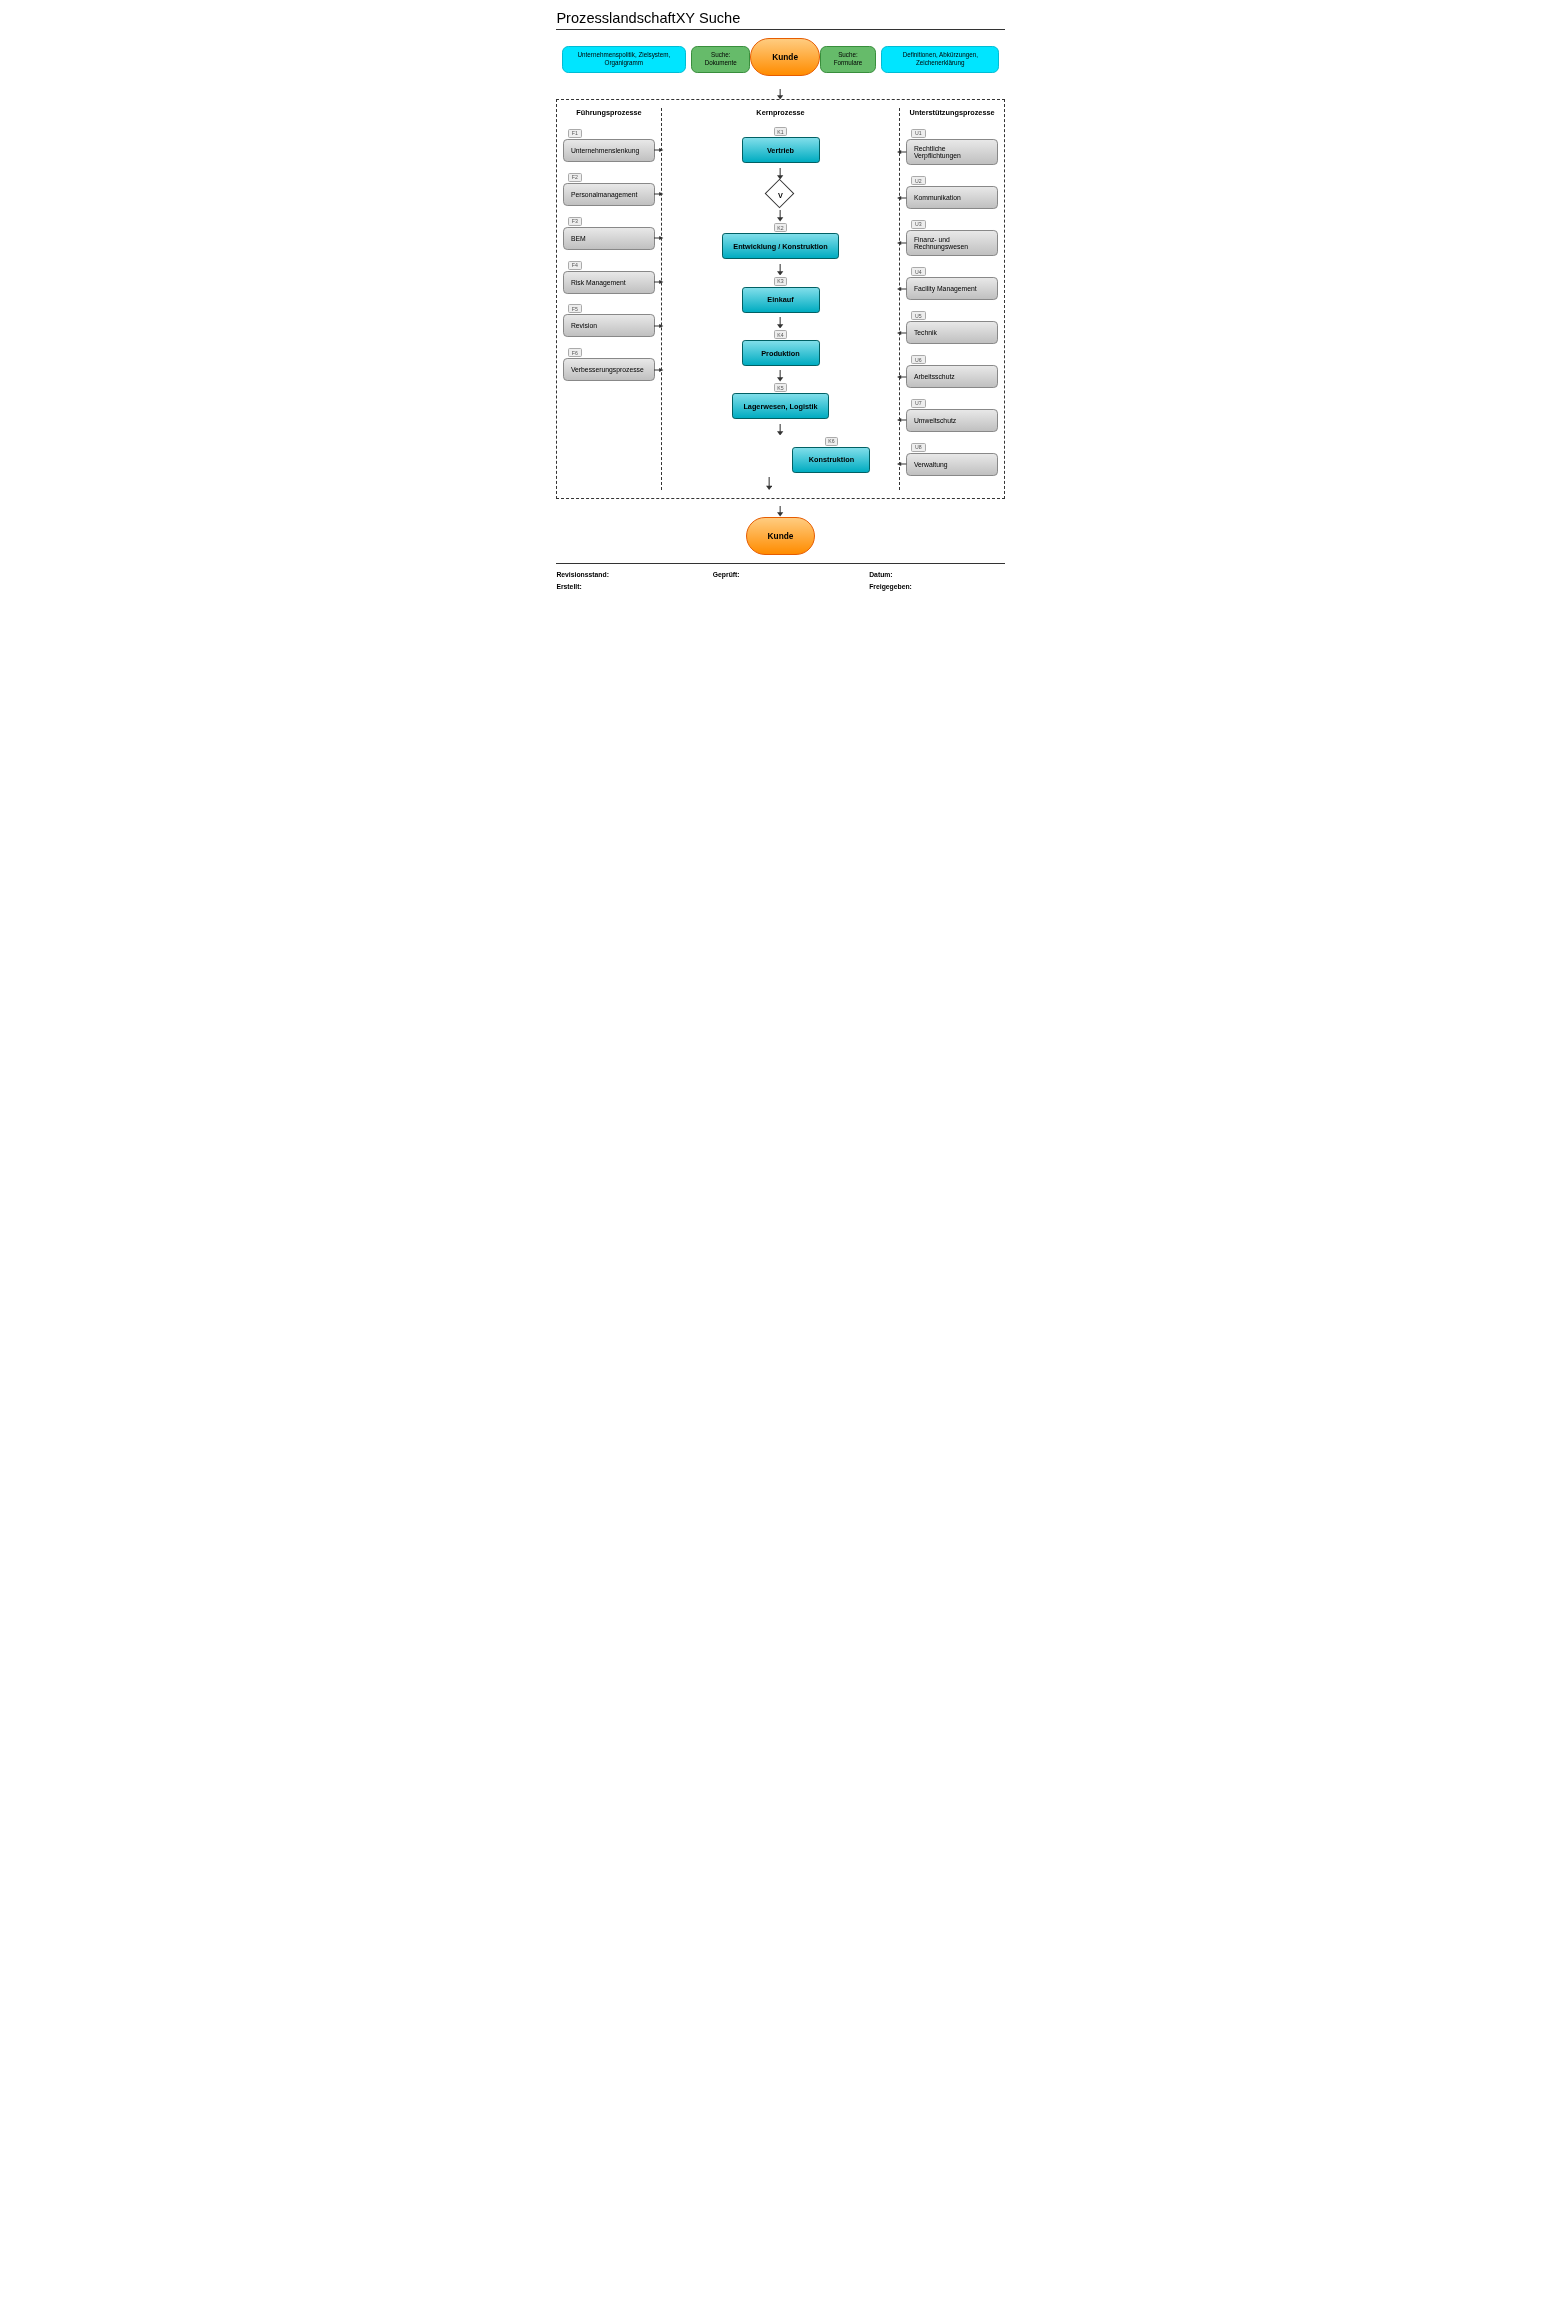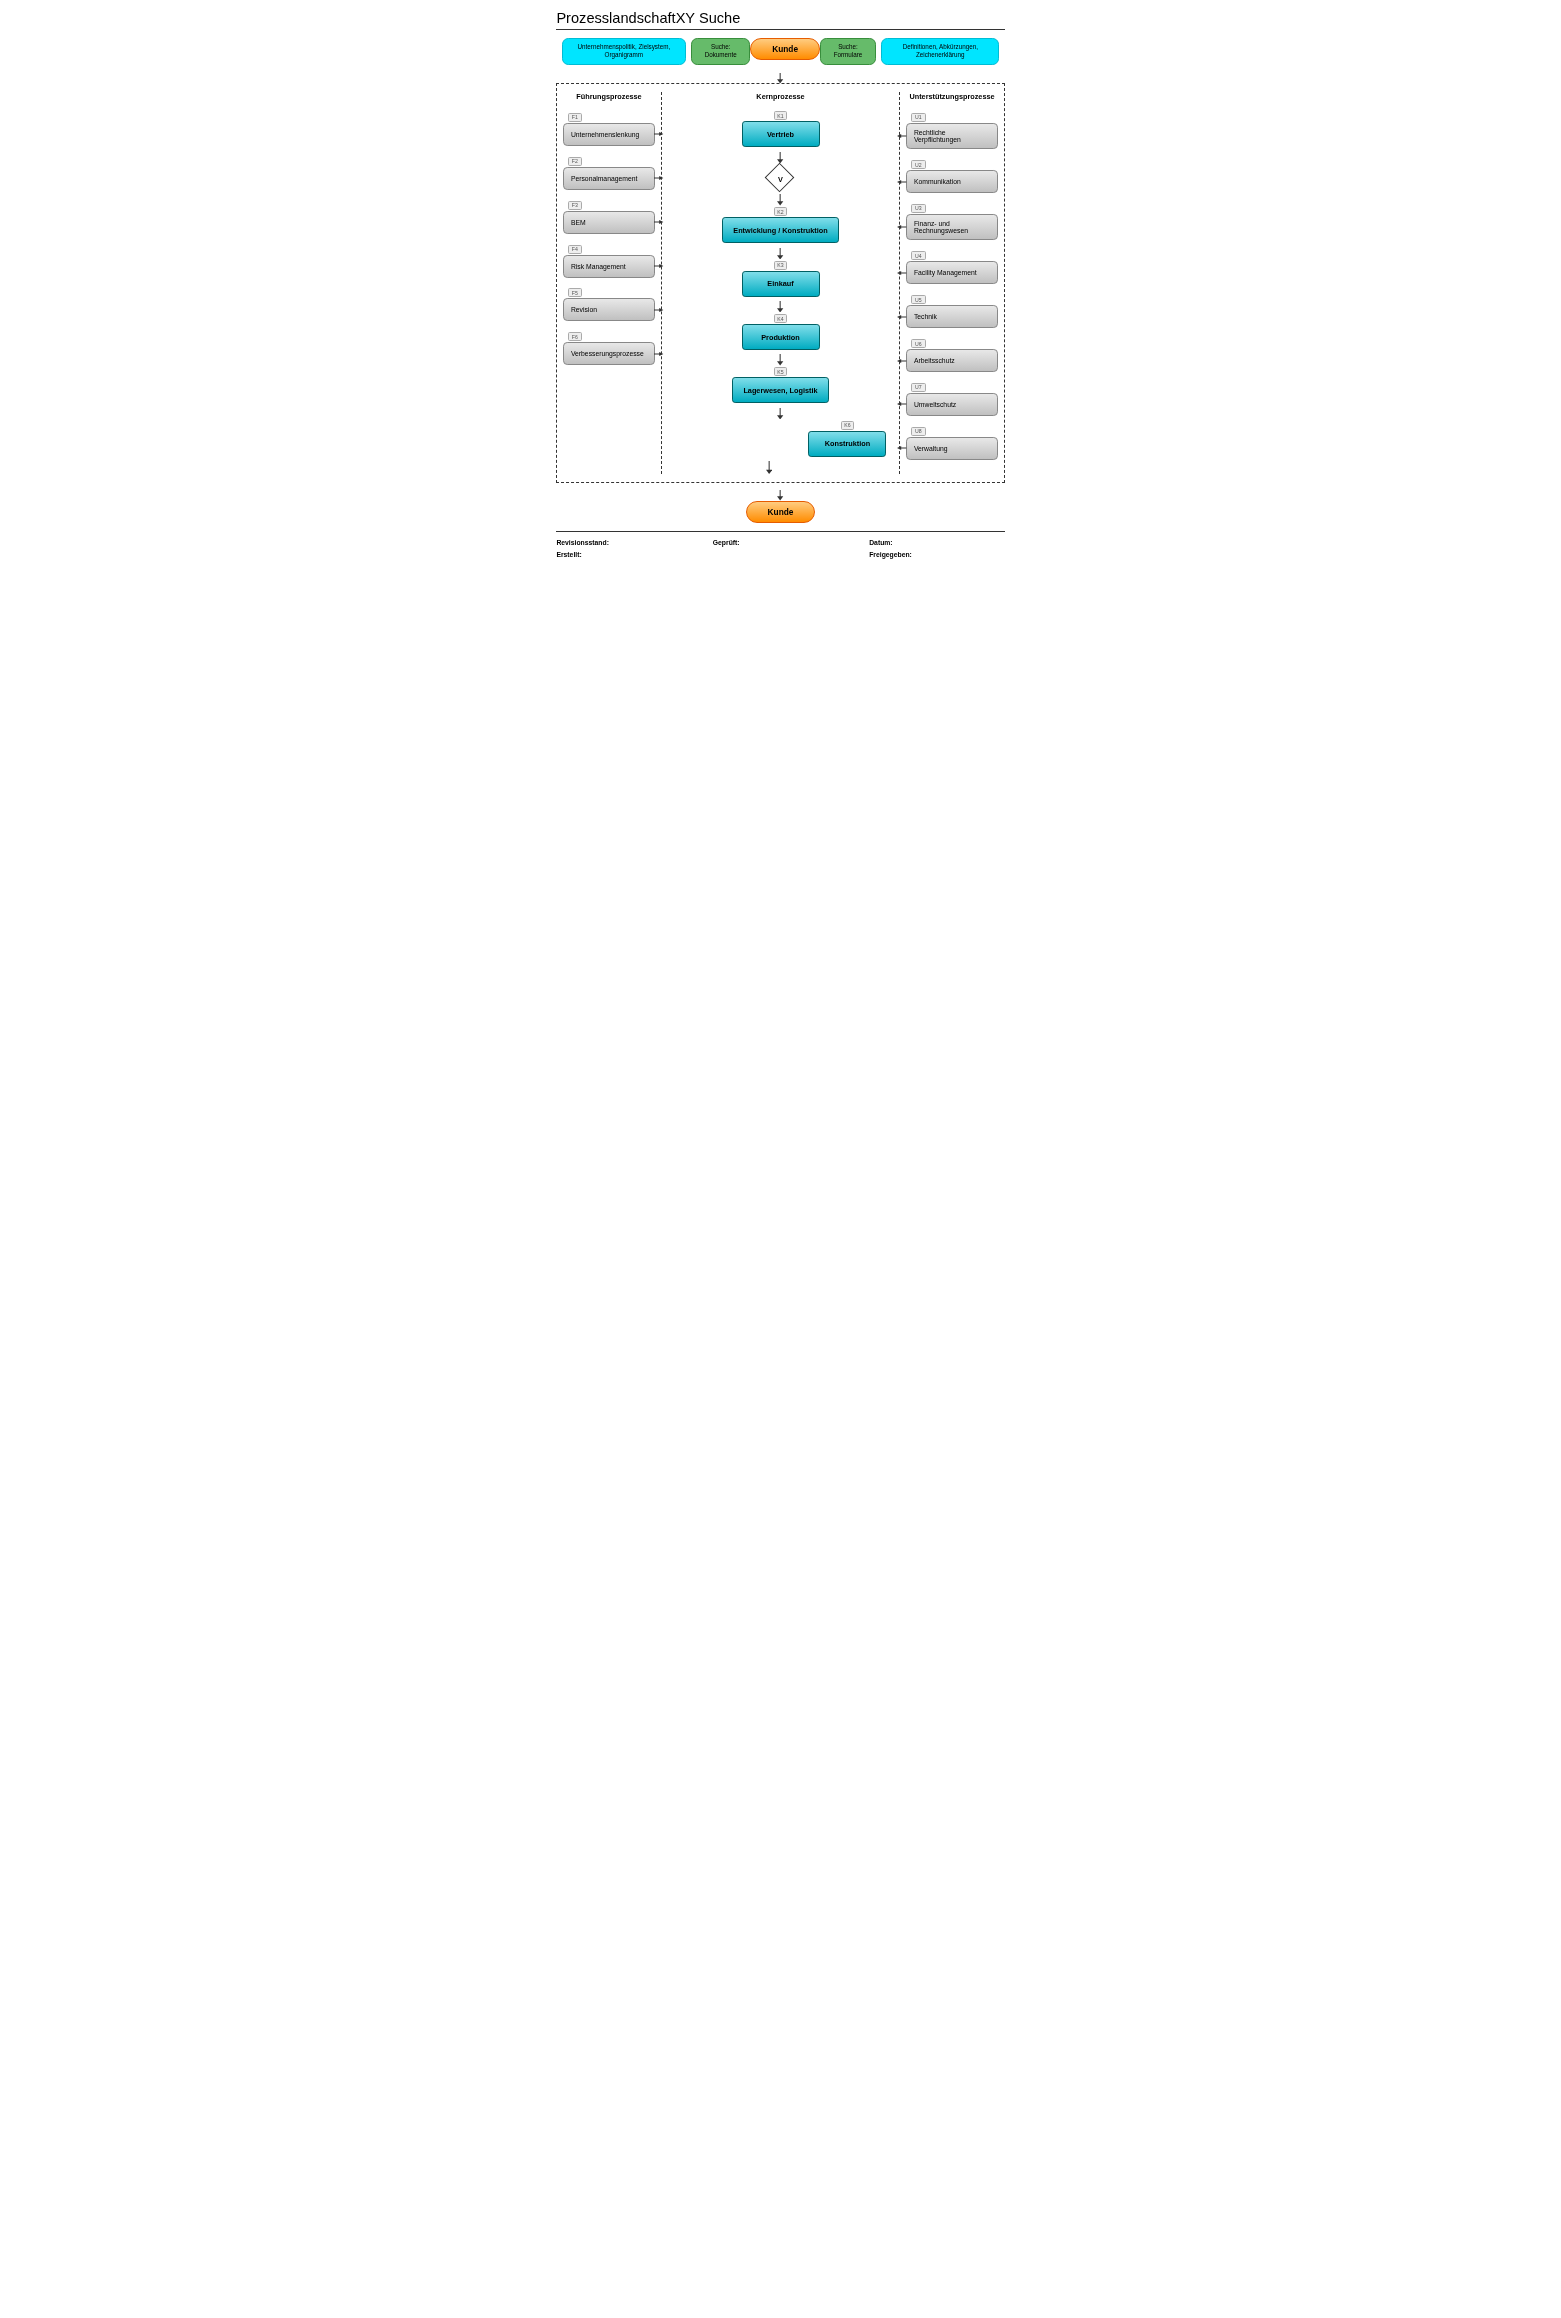--- a/index.html
+++ b/index.html
@@ -74,33 +74,33 @@
     
     .kunde-top-container {
       display: flex;
       justify-content: center;
       margin-bottom: 5.2px;
     }
     .kunde-oval {
       background: linear-gradient(to bottom, #ffcc80, #ff8c00);
       border: 1px solid #e65c00;
       border-radius: 26px;
-      padding: 5px 21px;
+      padding: 13px 21px;
       font-size: 8.3px;
       font-weight: bold;
       cursor: pointer;
       text-align: center;
     }
 
     
     .diagram-outer {
       border: 1px dashed #333;
       padding: 7.8px 5.2px;
       display: flex;
-      gap: 0;
+      gap: 16px;
       position: relative;
     }
 
     
     .col-fuhrung {
       width: 99px;
       flex-shrink: 0;
       border-right: 1px dashed #333;
       padding-right: 5.2px;
     }

